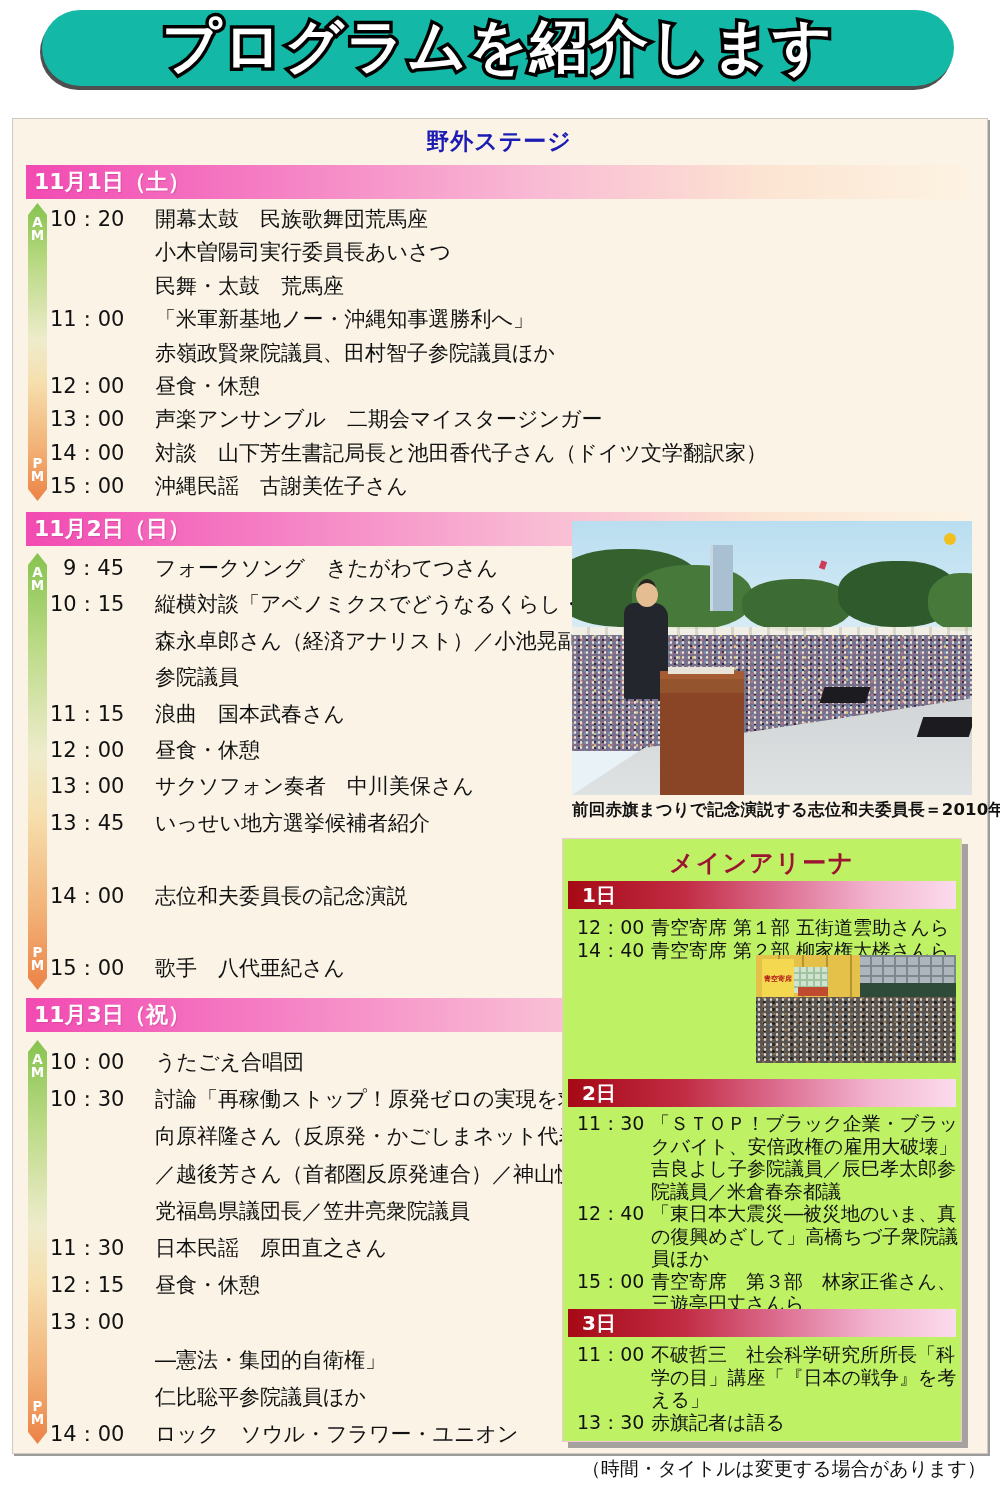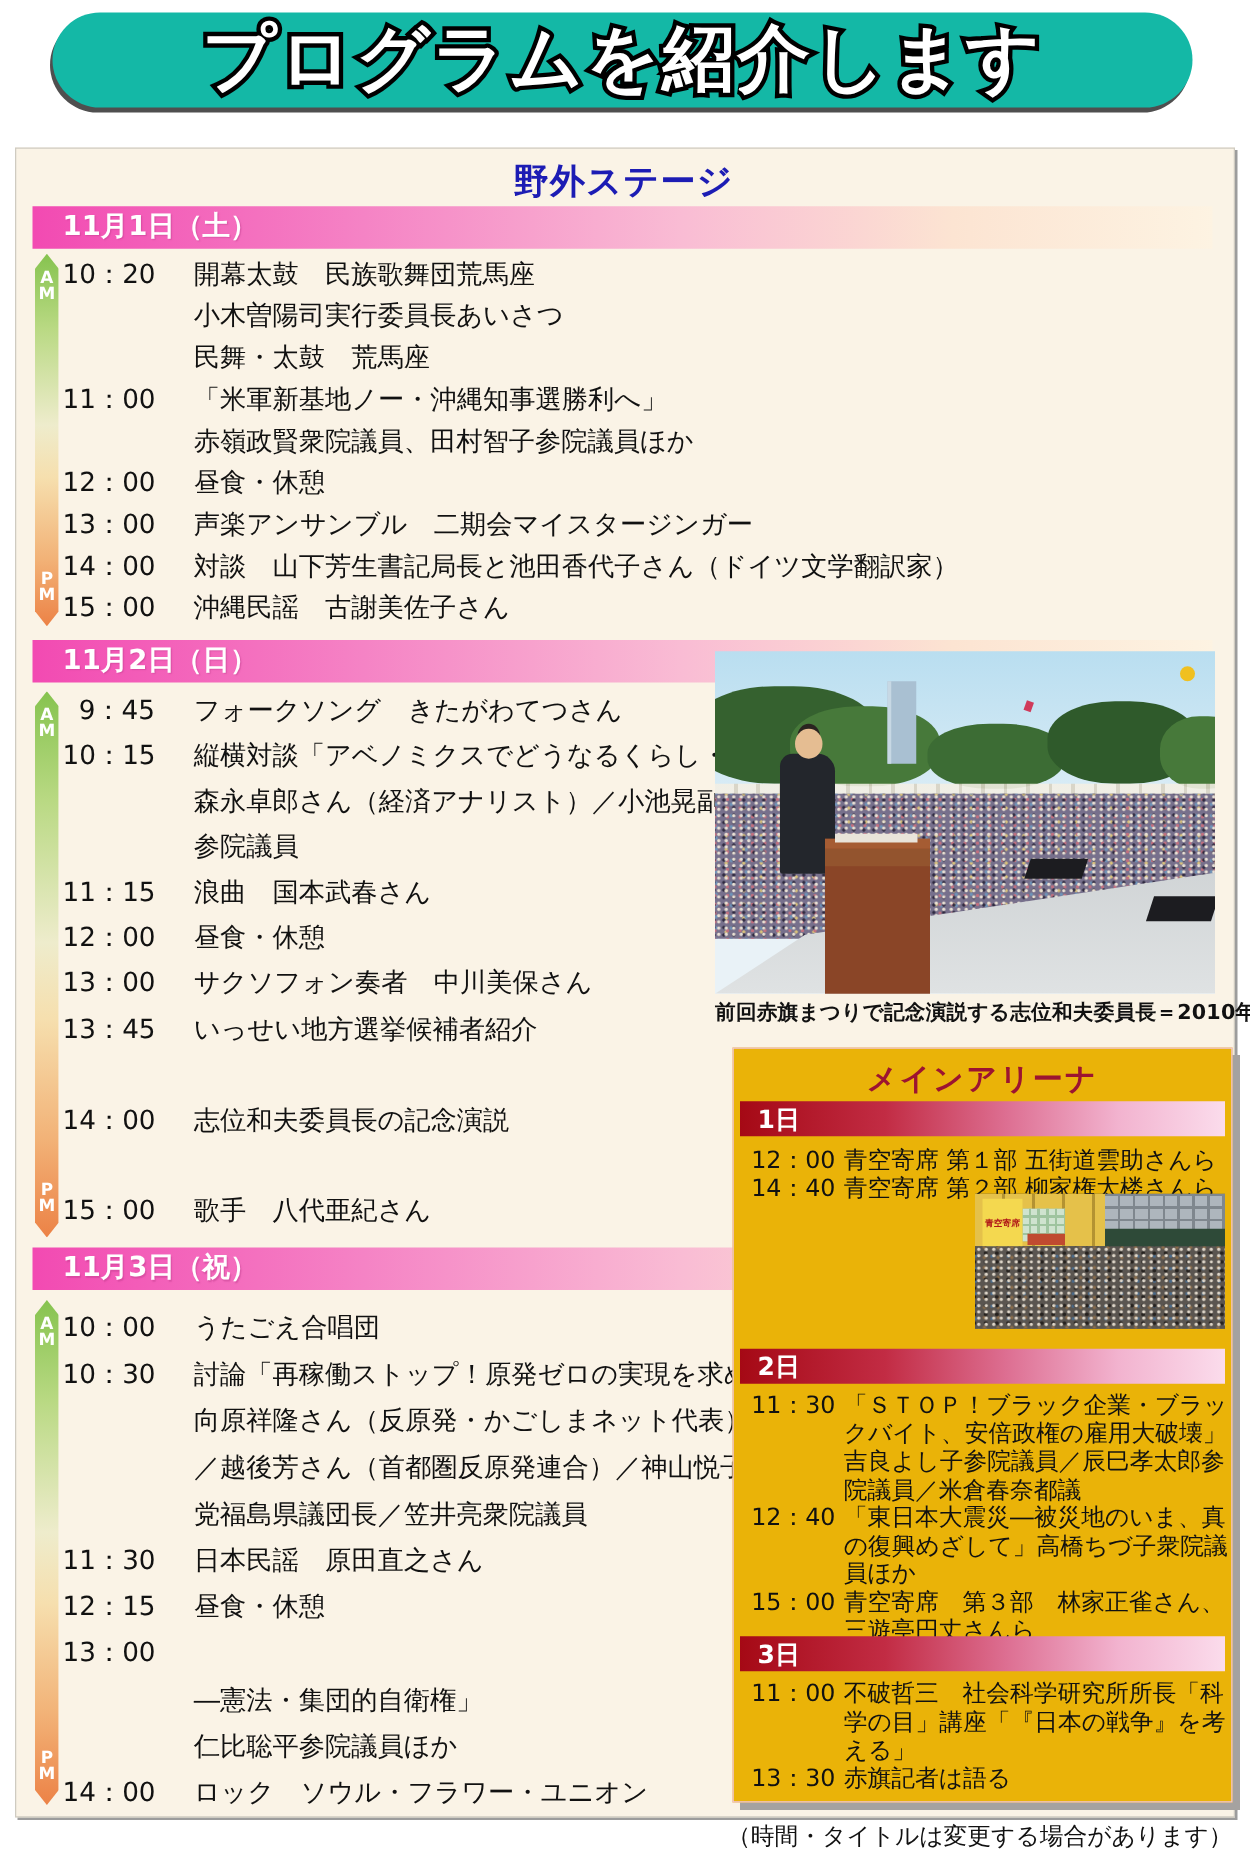--- a/index.html
+++ b/index.html
@@ -8,26 +8,26 @@
 
   
   .banner{position:absolute;left:42px;top:10px;width:912px;height:76px;
           background:#14b8a6;border-radius:40px;box-shadow:-2px 4px 0 #4f4f4f;}
   .banner svg{display:block;}
 
   
   .stage-box{position:absolute;left:12px;top:118px;width:974px;height:1334px;
              background:#faf3e6;border:1px solid #cfcbc1;box-shadow:2px 2px 0 #9c9c9c;}
   .stage-title{position:absolute;left:12px;top:126px;width:974px;text-align:center;
-               font-size:28px;font-weight:bold;color:#1c1cb4;letter-spacing:1px;}
+               font-size:23px;font-weight:bold;color:#1c1cb4;letter-spacing:1px;}
 
   
   .datebar{position:absolute;left:26px;width:944px;height:34px;
            background:linear-gradient(90deg,#f24ab2 0%,#f583c5 28%,#f9bcd4 55%,#fce4d2 78%,#fdf3e2 100%);
-           color:#fff;font-size:22px;font-weight:bold;line-height:34px;padding-left:24px;
+           color:#fff;font-size:22px;font-weight:bold;line-height:34px;padding-left:8px;
            box-sizing:border-box;text-shadow:1px 1px 1px rgba(190,60,140,.45);}
   .datebar1{top:165px;} .datebar2{top:512px;} .datebar3{top:998px;}
 
   
   .tarrow{position:absolute;left:28px;width:19px;
           background:linear-gradient(180deg,#86c34f 0%,#b9d983 20%,#eeeccc 46%,#f6dfae 60%,#f2b277 82%,#ec8246 100%);
           clip-path:polygon(50% 0,100% 12px,100% calc(100% - 12px),50% 100%,0 calc(100% - 12px),0 12px);}
   .tarrow1{top:203px;height:298px;} .tarrow2{top:553px;height:437px;} .tarrow3{top:1040px;height:404px;}
   .vlabel{position:absolute;left:0;width:19px;text-align:center;color:#fff;font-weight:bold;
           font-size:13.5px;line-height:13px;word-break:break-all;}
@@ -67,21 +67,21 @@
           border-top:8px solid #a55c33;box-shadow:inset 0 14px 0 #93542e;}
   .keys{position:absolute;left:96px;top:146px;width:66px;height:7px;background:#e9e4da;}
   .speaker-man{position:absolute;left:52px;top:82px;width:44px;height:96px;background:#23262c;
                border-radius:10px 14px 2px 2px;}
   .speaker-head{position:absolute;left:64px;top:62px;width:22px;height:24px;border-radius:50%;
                 background:#e5bd92;box-shadow:0 -6px 0 -2px #2a2420;}
   .photo-caption{position:absolute;left:572px;top:799px;width:400px;font-size:16.5px;font-weight:bold;
                  letter-spacing:.2px;white-space:nowrap;}
 
   
-  .arena{position:absolute;left:586px;top:838px;width:400px;height:604px;background:#eab308;
+  .arena{position:absolute;left:562px;top:838px;width:400px;height:604px;background:#bef264;
          border:1px solid #f0c6dc;box-shadow:6px 6px 0 #a5a2a0;box-sizing:border-box;}
   .arena-title{position:absolute;left:0;top:8px;width:100%;text-align:center;
                font-size:24px;font-weight:bold;color:#9c1431;letter-spacing:2px;}
   .daybar{position:absolute;left:5px;width:388px;height:28px;
           background:linear-gradient(90deg,#a50915 0%,#c22c44 30%,#dd6f92 55%,#f2b3cf 78%,#fbdcec 100%);
           color:#fff;font-size:20px;font-weight:bold;line-height:28px;padding-left:14px;box-sizing:border-box;}
   .daybar1{top:42px;} .daybar2{top:240px;} .daybar3{top:470px;}
   .arena .rows{left:14px;}
   .arena .rows .row{font-size:19px;height:22.5px;}
   .arena .rows .time{width:64px;}

